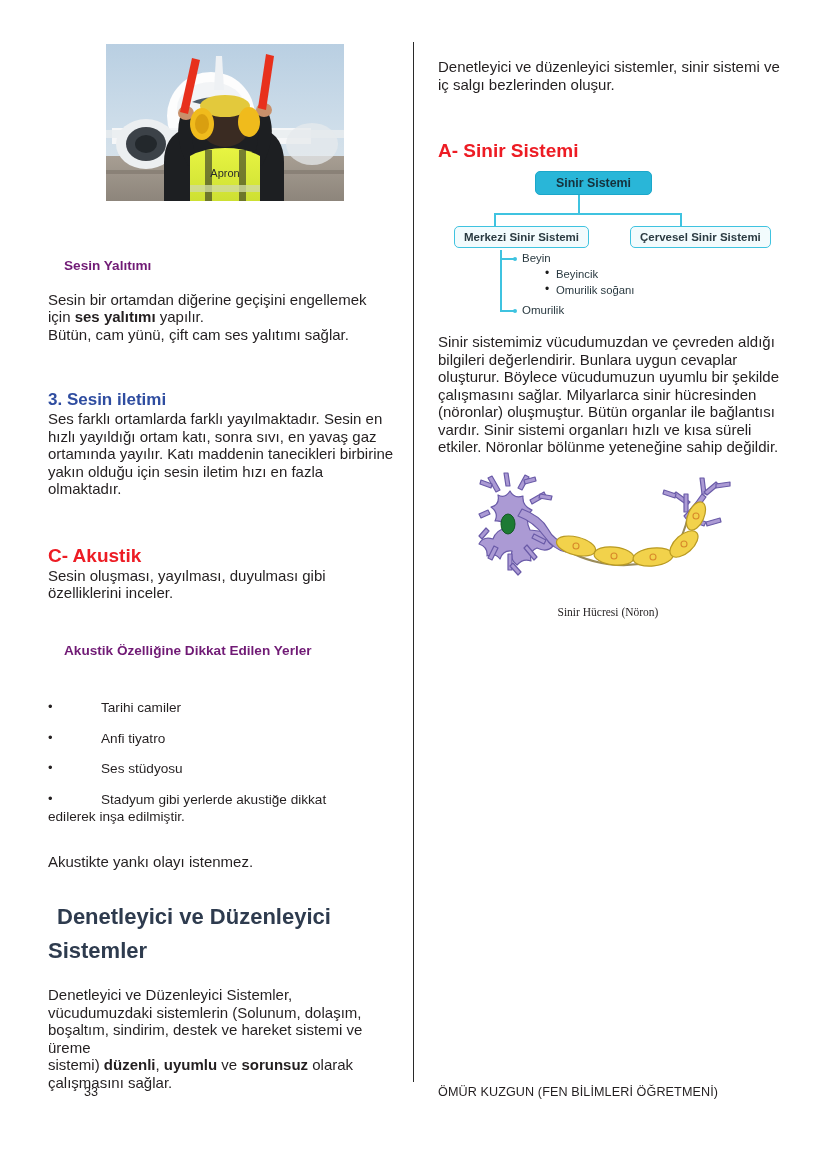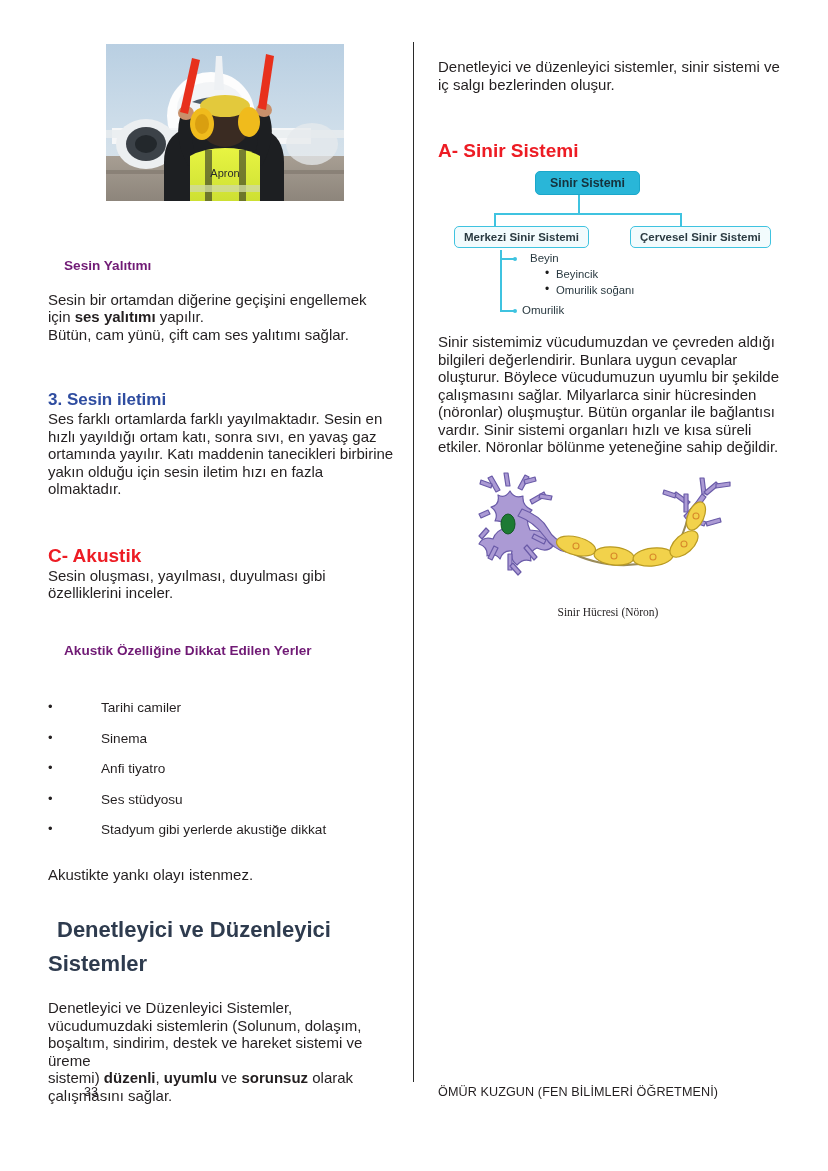--- a/index.html
+++ b/index.html
@@ -137,21 +137,21 @@
     box-sizing: border-box;
     font-size: 11.5px;
     line-height: 14px;
     white-space: nowrap;
     text-align: center;
     font-weight: bold;
   }
   .dg-root {
     left: 97px;
     top: 0px;
-    padding: 4px 14px;
+    padding: 4px 20px;
     background: #29b6d8;
     border: 1px solid #1ba7ca;
     border-radius: 5px;
     color: #15313c;
     font-weight: bold;
     font-size: 12.4px;
   }
   .dg-node {
     padding: 3px 9px;
     background: #f2fbfd;
@@ -182,21 +182,21 @@
   .ad1 { left: 75px; top: 85.5px; }
   .ad2 { left: 75px; top: 137.5px; }
 
   .dg-leaf {
     position: absolute;
     font-size: 11.5px;
     line-height: 14px;
     color: #2a3a41;
     white-space: nowrap;
   }
-  .leaf-beyin    { left: 92px;  top: 80px; }
+  .leaf-beyin    { left: 84px;  top: 80px; }
   .leaf-omurilik { left: 84px;  top: 132px; }
 
   ul.dg-sub {
     position: absolute;
     left: 103px;
     top: 95px;
     margin: 0;
     padding: 0 0 0 15px;
     list-style: none;
   }
@@ -343,25 +343,25 @@
     <p class="body">Sesin oluşması, yayılması, duyulması gibi özelliklerini inceler.</p>
 
     <div class="gap-24"></div>
 
     <h3 class="sub">Akustik Özelliğine Dikkat Edilen Yerler</h3>
 
     <div class="gap-24"></div>
 
     <ul class="dots">
       <li>Tarihi camiler</li>
-      <li>Sinema</li>
       <li>Anfi tiyatro</li>
       <li>Ses stüdyosu</li>
       <li class="wrap">
         <span>Stadyum gibi yerlerde akustiğe dikkat</span>
+        <span class="cont">edilerek inşa edilmiştir.</span>
       </li>
     </ul>
 
     <div class="gap-14"></div>
 
     <p class="body">Akustikte yankı olayı istenmez.</p>
 
     <div class="gap-30"></div>
 
     <h1 class="navy">

